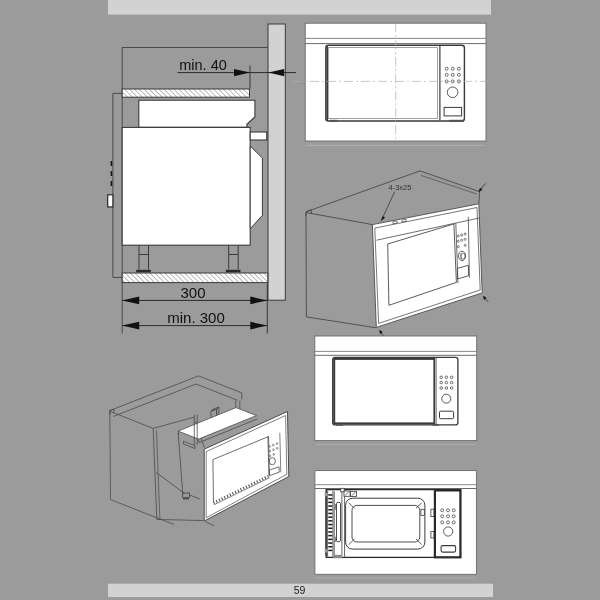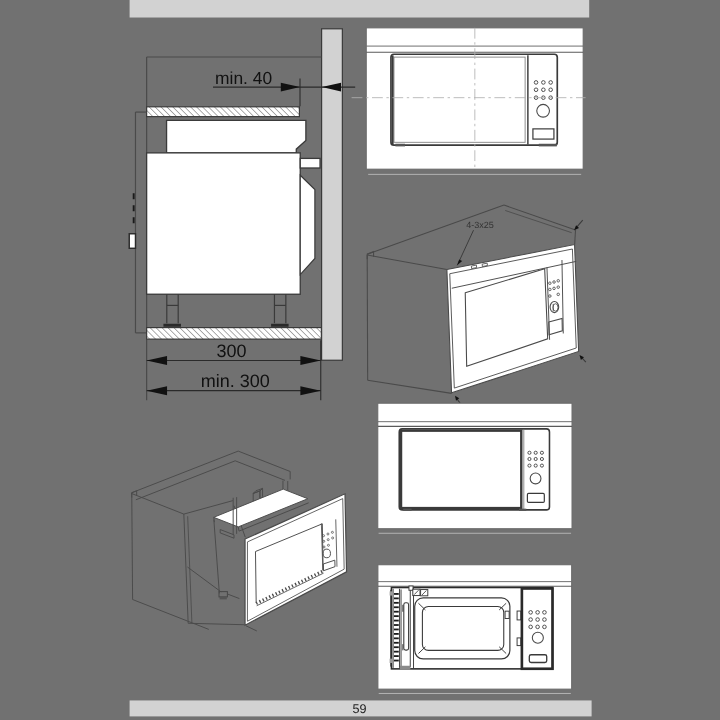--- a/index.html
+++ b/index.html
@@ -1,16 +1,16 @@
 <!DOCTYPE html>
 <html><head>
 <meta charset="utf-8">
 <style>
   html,body{margin:0;padding:0;background:#ffffff;}
-  #page{position:relative;width:600px;height:600px;background:#8b5cf6;overflow:hidden;filter:grayscale(1);
+  #page{position:relative;width:600px;height:600px;background:#22c55e;overflow:hidden;filter:grayscale(1);
         font-family:"Liberation Sans", sans-serif;}
   svg{position:absolute;left:0;top:0;}
   text{font-family:"Liberation Sans", sans-serif;}
 </style>
 </head>
 <body>
 <div id="page">
 <svg width="600" height="600" viewBox="0 0 600 600">
 <defs>
   <pattern id="hatch" width="3.5" height="3.5" patternTransform="rotate(-45)" patternUnits="userSpaceOnUse">

